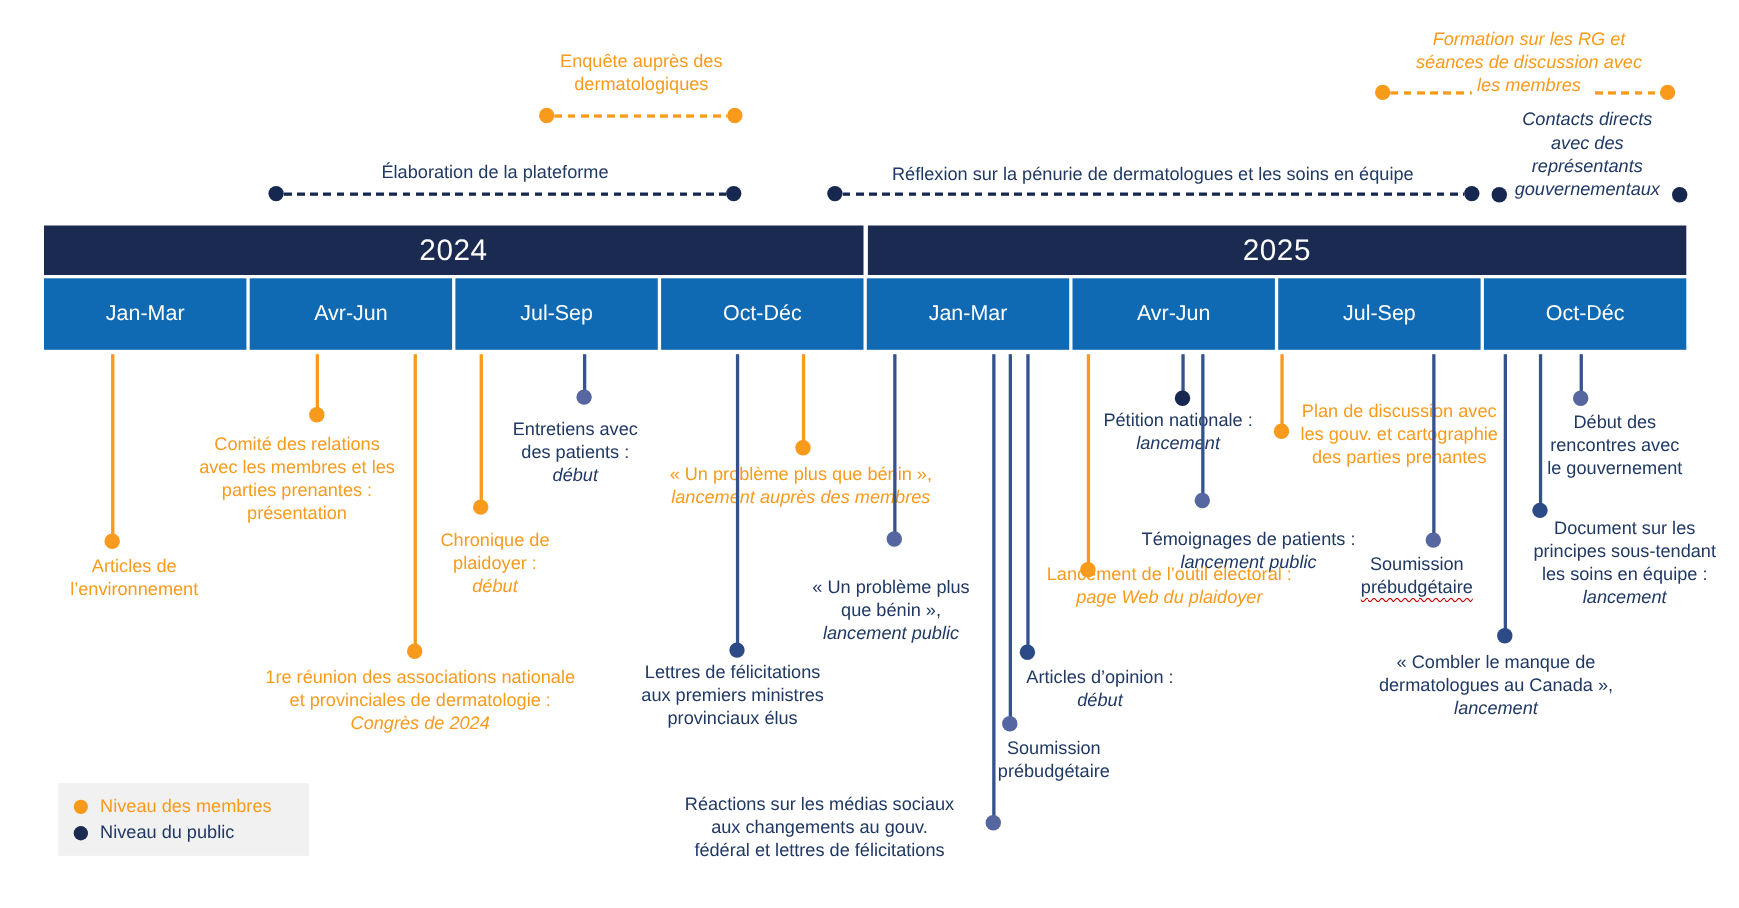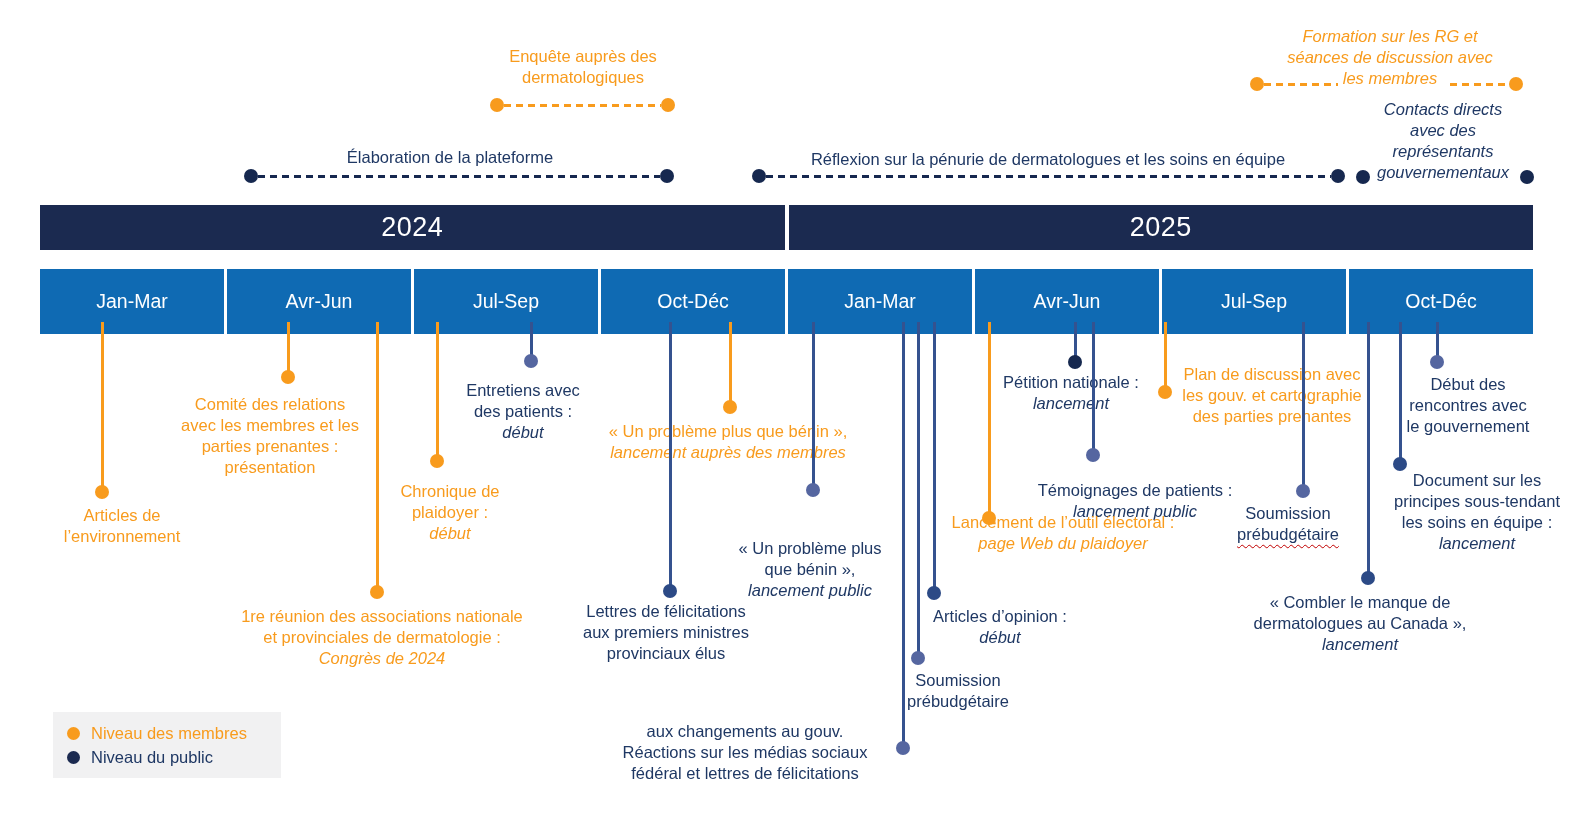--- a/index.html
+++ b/index.html
@@ -9,21 +9,21 @@
   }
   html,body{margin:0;padding:0;background:#fff;}
   .stage{
     position:relative;width:1581px;height:825px;overflow:hidden;background:#fff;
     font-family:"Liberation Sans",sans-serif;
   }
   
   .years{position:absolute;left:40px;top:205px;width:1493px;height:45px;display:flex;gap:4px;}
   .year{flex:1;background:var(--year-bg);color:#fff;display:flex;align-items:center;justify-content:center;
         font-size:27px;letter-spacing:.5px;}
-  .quarters{position:absolute;left:40px;top:253px;width:1493px;height:65px;display:flex;gap:3px;margin-top:16px;}
+  .quarters{position:absolute;left:40px;top:253px;width:1493px;height:65px;display:flex;gap:3px;}
   .quarter{flex:1;background:var(--quarter-bg);color:#fff;display:flex;align-items:center;justify-content:center;
         font-size:19.5px;}
   
   .vline{position:absolute;width:2.5px;}
   .vline.o{background:var(--orange);} .vline.n{background:var(--line-navy);}
   .dot{position:absolute;width:14px;height:14px;border-radius:50%;}
   .dot.o{background:var(--orange);} .dot.dk{background:var(--dot-dark);}
   .dot.md{background:var(--dot-med);} .dot.sl{background:var(--dot-slate);}
   .dash{position:absolute;height:3px;}
   .dash.o{background:repeating-linear-gradient(90deg,var(--orange) 0 7px,transparent 7px 12px);}
@@ -150,31 +150,31 @@
   <div class="vline n" style="left:669px;top:322px;height:269px"></div>
   <div class="dot md" style="left:663px;top:584px"></div>
   <div class="lbl navy" style="left:561px;top:601px;width:210px">
     <span>Lettres de félicitations</span>
     <span>aux premiers ministres</span>
     <span>provinciaux élus</span>
   </div>
 
   <div class="vline n" style="left:812px;top:322px;height:168px"></div>
   <div class="dot sl" style="left:806px;top:483px"></div>
-  <div class="lbl navy" style="left:725px;top:538px;width:170px">
+  <div class="lbl navy" style="left:725px;top:524px;width:170px">
     <span>« Un problème plus</span>
     <span>que bénin »,</span>
     <span class="it">lancement public</span>
   </div>
 
   <div class="vline n" style="left:902px;top:322px;height:426px"></div>
   <div class="dot sl" style="left:896px;top:741px"></div>
   <div class="lbl navy" style="left:605px;top:721px;width:280px">
+    <span>Réactions sur les médias sociaux</span>
     <span>aux changements au gouv.</span>
-    <span>Réactions sur les médias sociaux</span>
     <span>fédéral et lettres de félicitations</span>
   </div>
 
   <div class="vline n" style="left:917px;top:322px;height:336px"></div>
   <div class="dot sl" style="left:911px;top:651px"></div>
   <div class="lbl navy" style="left:893px;top:670px;width:130px">
     <span>Soumission</span>
     <span>prébudgétaire</span>
   </div>
 

